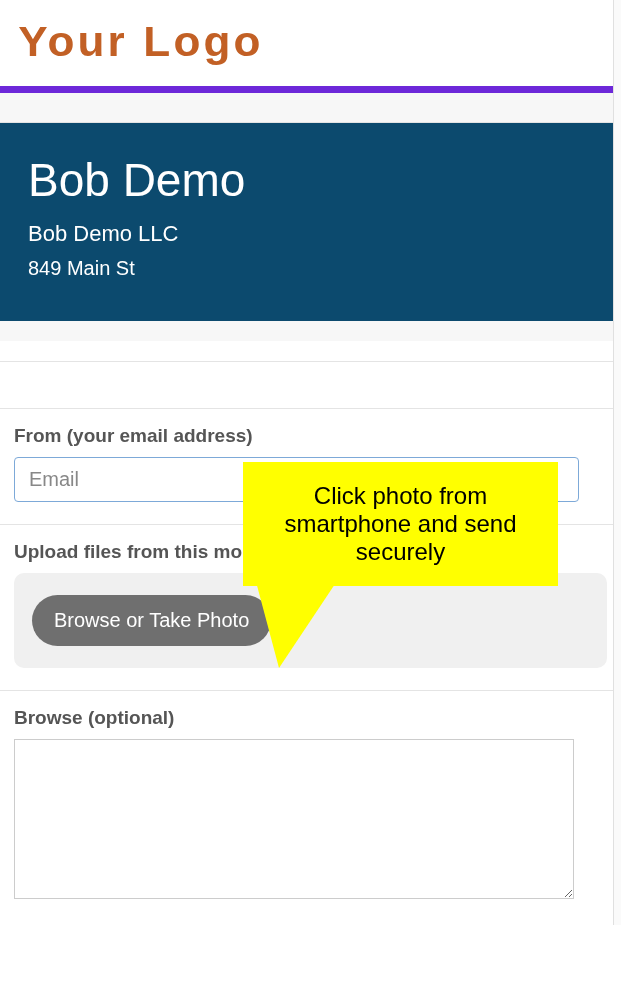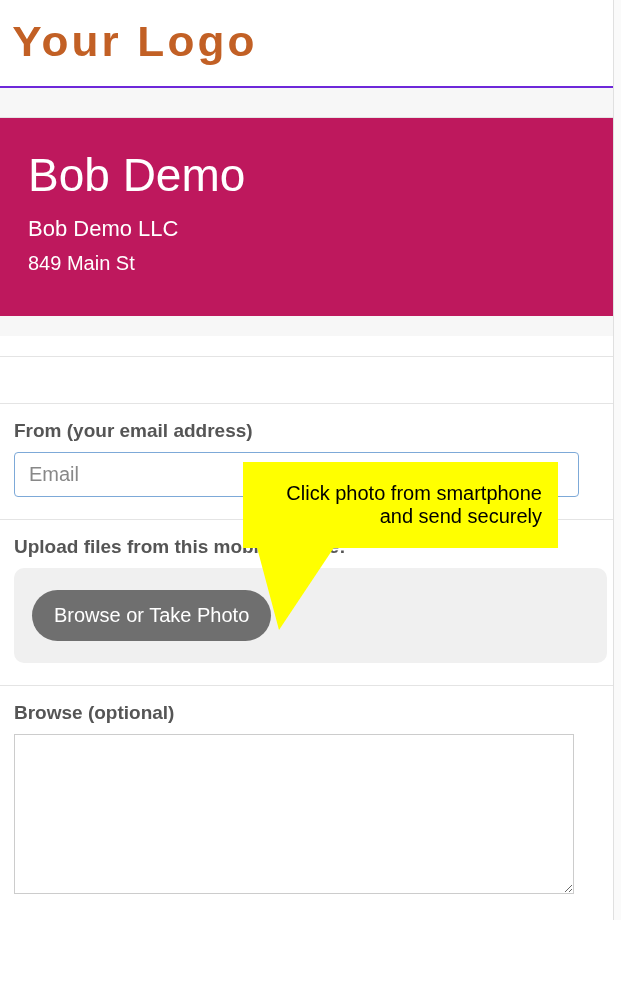--- a/index.html
+++ b/index.html
@@ -1,33 +1,33 @@
 <!DOCTYPE html>
 <html><head>
   <meta charset="utf-8">
   <style>
     * { margin:0; padding:0; box-sizing:border-box; }
     body { font-family: Arial, Helvetica, sans-serif; background:#fff; color:#333; width:621px; }
-    .logo-area { padding:18px 20px 20px 18px; background:#fff; border-bottom:2px solid #6d28d9; }
+    .logo-area { padding:18px 20px 20px 24px; background:#fff; border-bottom:7px solid #6d28d9; }
     .logo-text { font-family: Impact, "Arial Black", sans-serif; font-size:42px; letter-spacing:3px; color:#c26025; font-weight:900; transform:scaleX(1.05); display:inline-block; }
     .spacer { height:30px; background:#f7f7f7; border-bottom:1px solid #e4e4e4; }
-    .hero { background:#be185d; color:#fff; padding:30px 28px 38px 28px; }
+    .hero { background:#0c4a6e; color:#fff; padding:30px 28px 38px 28px; }
     .hero h1 { font-size:46px; font-weight:500; margin-bottom:14px; }
     .hero .company { font-size:22px; font-weight:normal; margin-bottom:6px; }
     .hero .addr { font-size:20px; line-height:1.5; font-weight:400; }
     .gap { height:48px; background:#fff; border-top:1px solid #e4e4e4; border-bottom:1px solid #e4e4e4; margin-top:20px;}
     .gap-above{height:20px;background:#f7f7f7;}
     .section { background:#fff; padding:16px 14px 22px 14px; border-bottom:1px solid #e4e4e4; }
     .label { font-size:19px; font-weight:bold; color:#555; margin-bottom:10px; }
     .email-input { width:565px; max-width:100%; font-size:20px; padding:10px 14px; border:1px solid #7da9d8; border-radius:4px; outline:none; color:#333; caret-color:#333; }
     .email-input::placeholder{ color:#888; }
     .upload-box { background:#f0f0f0; padding:22px 18px; border-radius:10px; margin-top:8px; }
     .browse-btn { background:#6f6f6f; color:#fff; border:none; font-size:20px; padding:14px 22px; border-radius:26px; cursor:pointer; font-weight:400; }
     .message-box { width:560px; max-width:100%; height:160px; border:1px solid #ccc; padding:8px; font-size:16px; resize:vertical; }
-    .tooltip { position:absolute; background:#ffff00; color:#000; padding:20px 16px; font-size:20px; text-align:right; width:315px; left:243px; top:462px; font-family: "Segoe UI", Arial, sans-serif; }
+    .tooltip { position:absolute; background:#ffff00; color:#000; padding:20px 16px; font-size:24px; text-align:center; width:315px; left:243px; top:462px; font-family: "Segoe UI", Arial, sans-serif; }
     .tooltip::after{ content:""; position:absolute; left:12px; bottom:-82px; width:0; height:0; border-left:24px solid transparent; border-right:60px solid transparent; border-top:90px solid #ffff00; }
     .page-wrap{ position:relative; }
     .right-edge{position:absolute;top:0;right:0;width:8px;height:100%;border-left:1px solid #e0e0e0;background:#fafafa;}
   </style>
 </head>
 <body>
 
 <div class="page-wrap">
   <div class="logo-area">
     <span class="logo-text">Your Logo</span>

